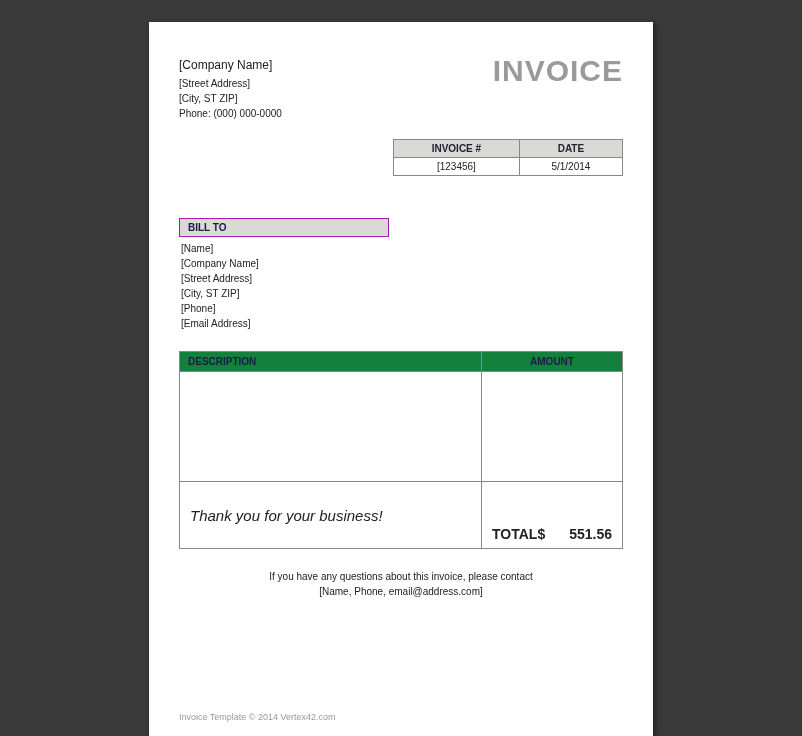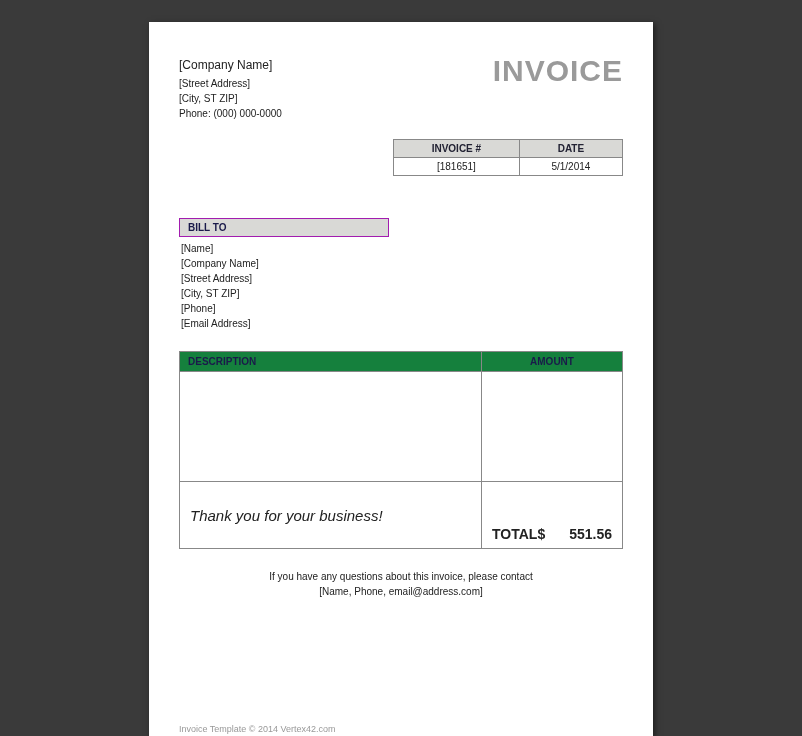--- a/index.html
+++ b/index.html
@@ -98,21 +98,21 @@
   .total-cell { display: flex; justify-content: space-between; align-items: center; margin-top: 38px; }
   .total-cell .currency { margin-right: 24px; }
   .footer-contact {
     text-align: center;
     margin-top: 20px;
     font-size: 10px;
     line-height: 1.5;
   }
   .copyright {
     position: absolute;
-    bottom: 2px;
+    bottom: 14px;
     left: 30px;
     font-size: 9px;
     color: #999;
   }
 </style>
 </head>
 <body>
 
 <div class="page">
 
@@ -126,21 +126,21 @@
     <div class="invoice-title">INVOICE</div>
   </div>
 
   <table class="meta-table">
     <tbody>
         <tr>
       <th>INVOICE #</th>
       <th>DATE</th>
     </tr>
     <tr>
-      <td>[181651]</td>
+      <td>[123456]</td>
       <td>5/1/2014</td>
     </tr>
   </tbody>
     </table>
   <div class="clear"></div>
 
   <div class="billto-section">
     <div class="billto-header">BILL TO</div>
     <div class="billto-lines">
       <div>[Name]</div>

